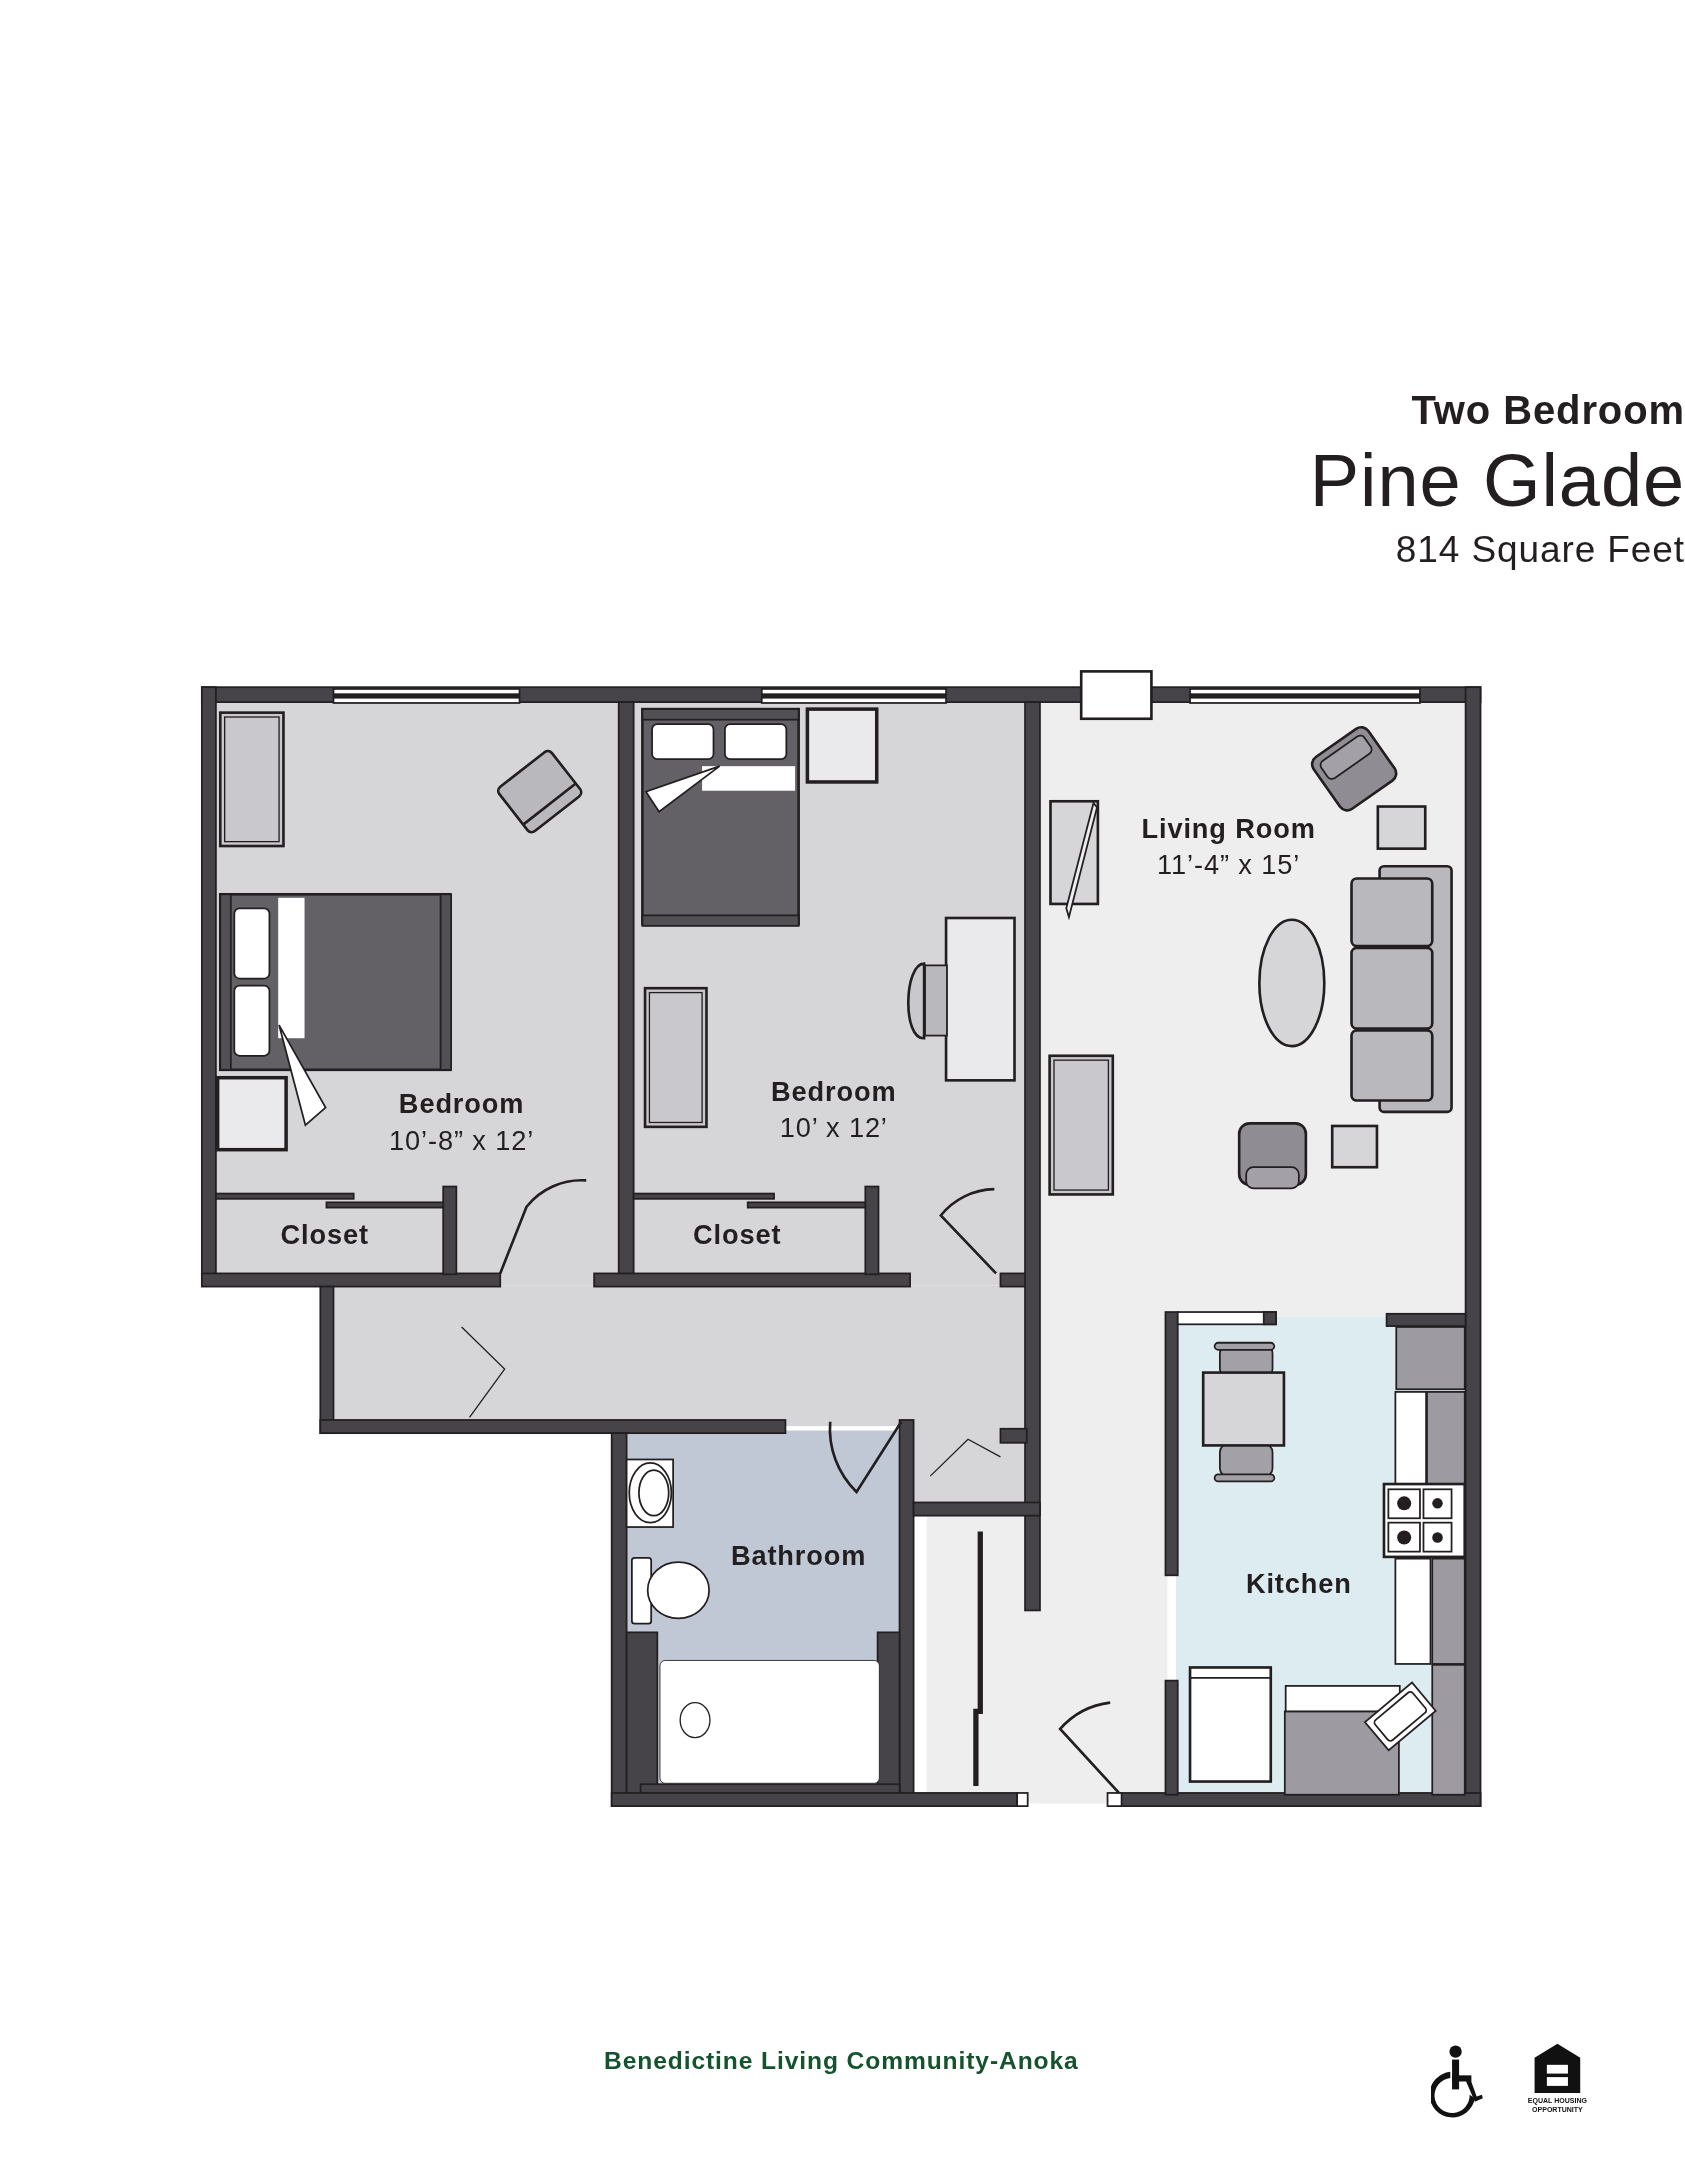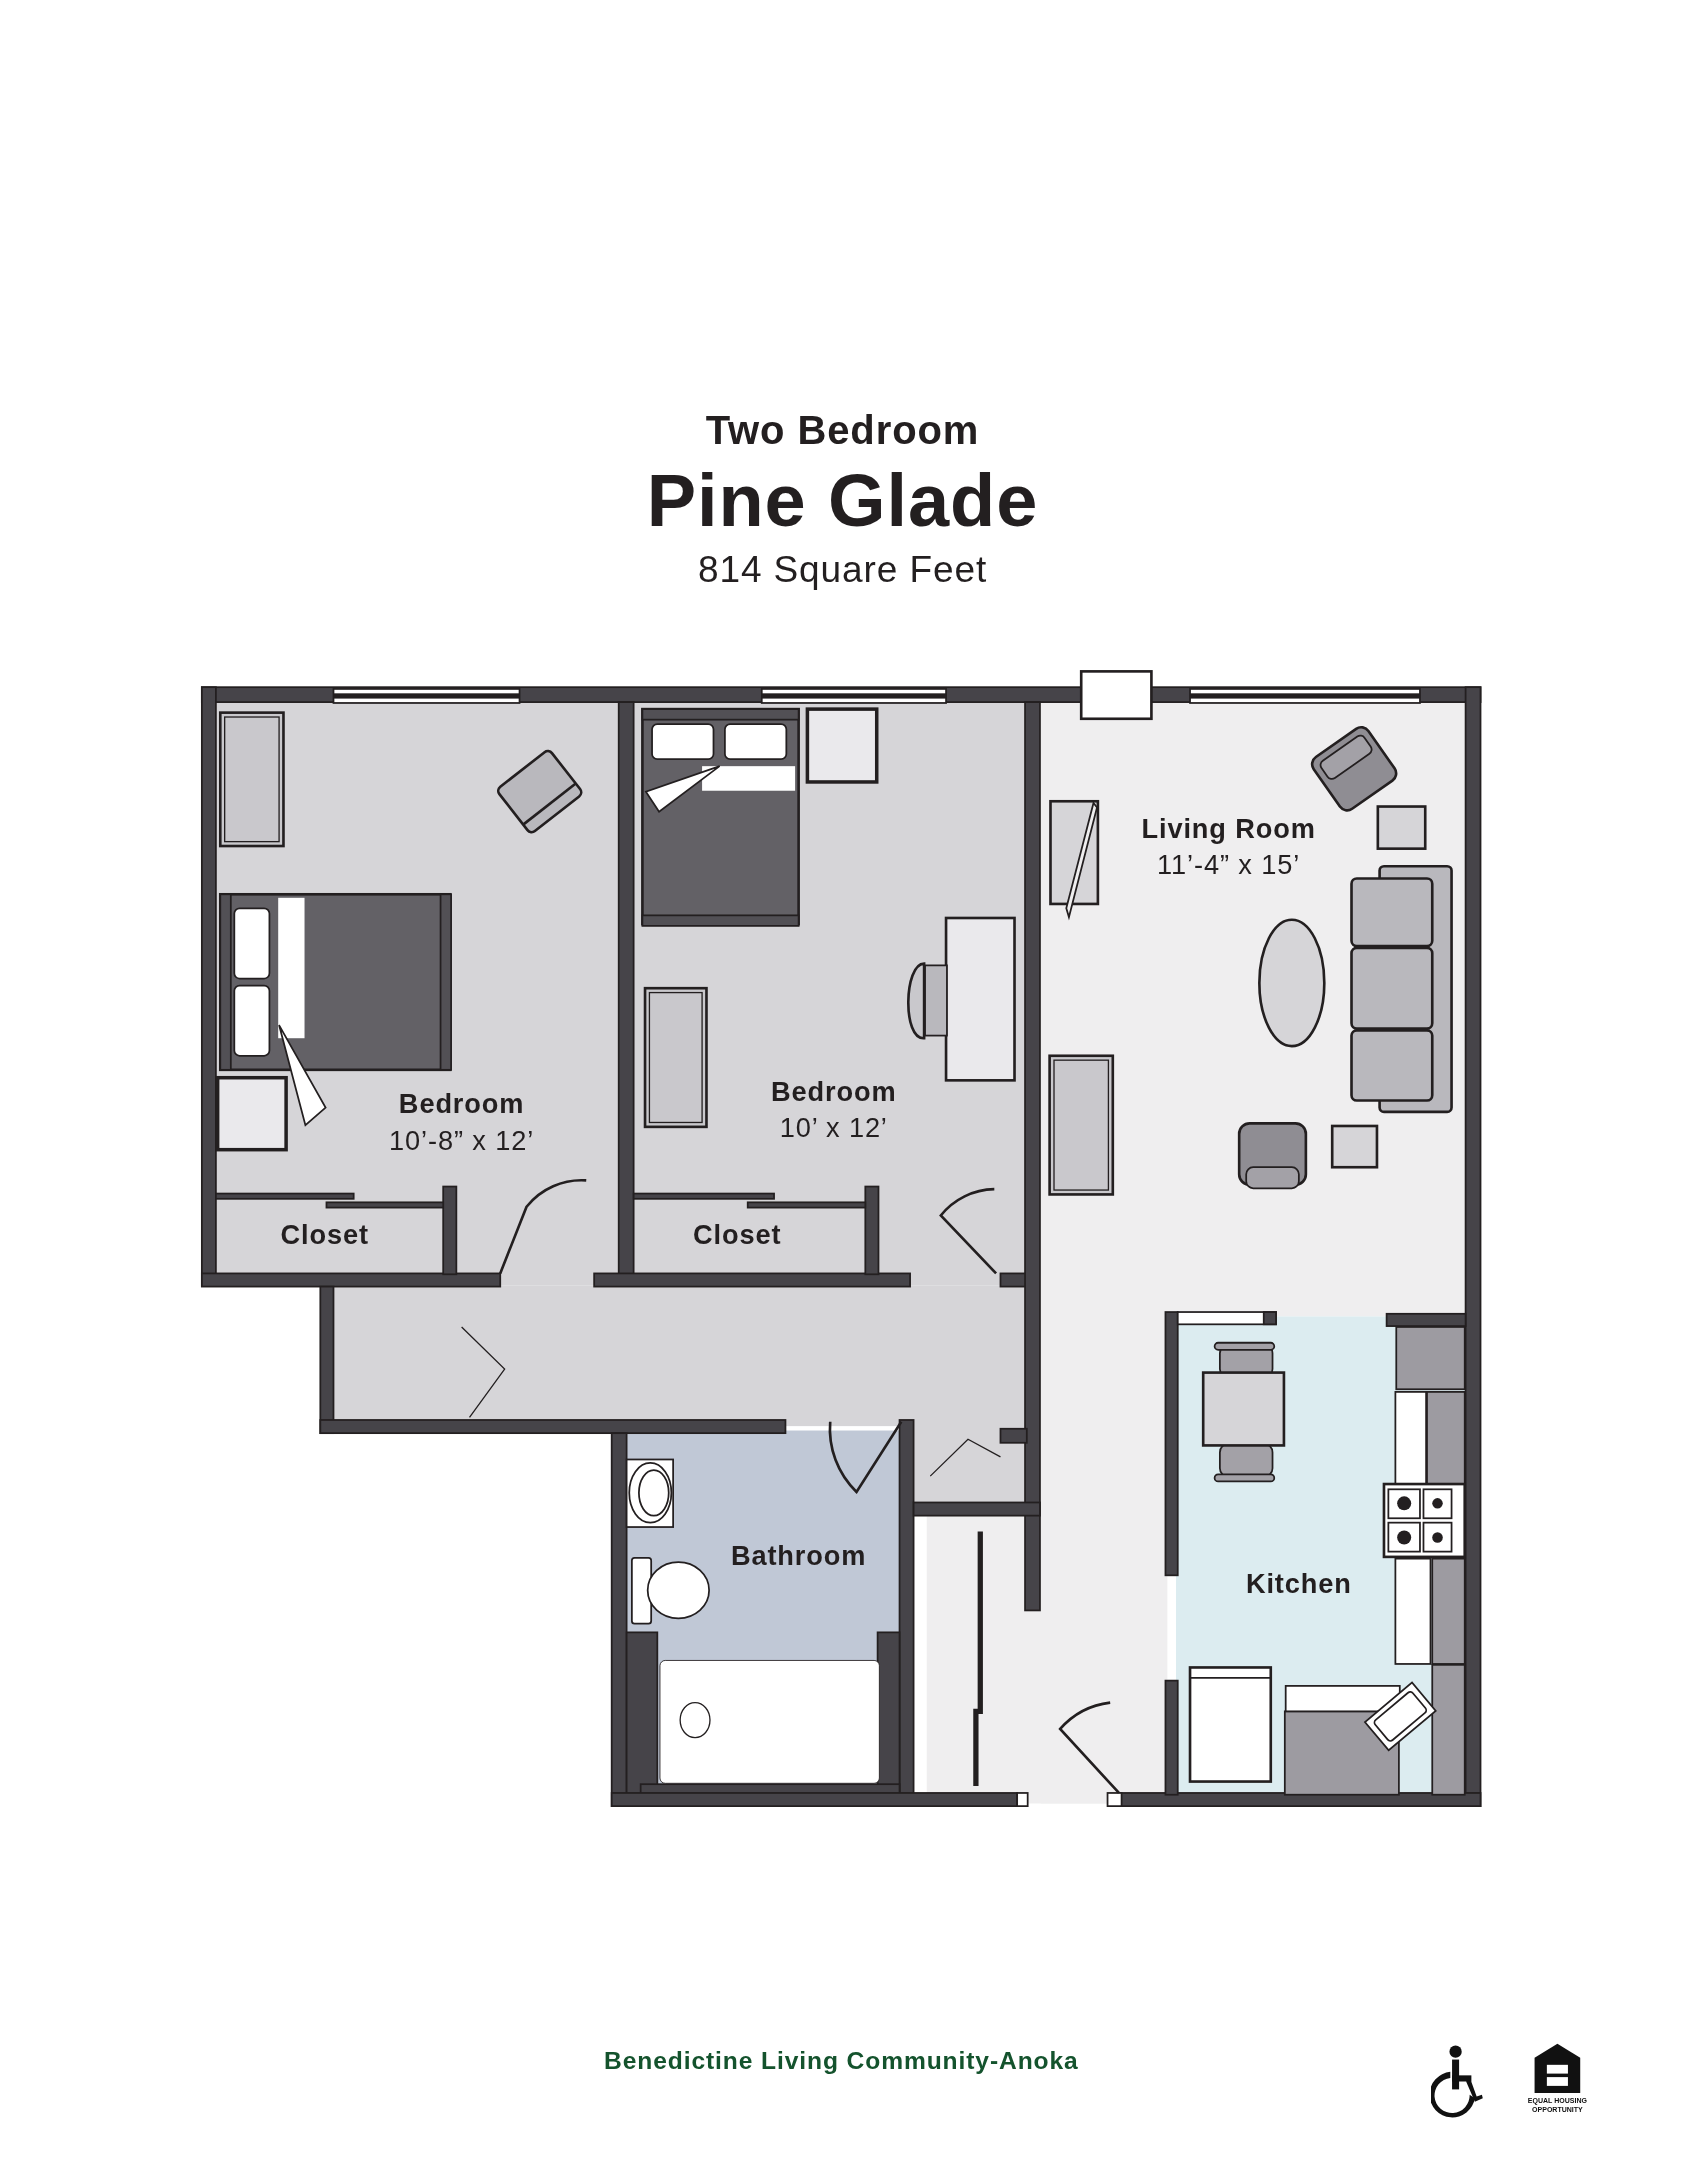--- a/index.html
+++ b/index.html
@@ -1,19 +1,19 @@
 <!DOCTYPE html>
 <html style="font-size:14px"><head>
 <meta charset="utf-8">
 <style>
   html,body{margin:0;padding:0;background:#ffffff;}
   body{width:1685px;height:2180px;position:relative;overflow:hidden;font-family:"Liberation Sans","DejaVu Sans",sans-serif;color:#231f20;}
-  .title-block{position:absolute;left:0;width:1685px;top:404px;text-align:center;}
+  .title-block{position:absolute;left:0;width:1685px;top:384px;text-align:right;}
   .subtitle{font-size:40px;font-weight:bold;letter-spacing:0.9px;line-height:53px;margin-top:0;}
-  .main-title{font-size:74px;font-weight:bold;line-height:88px;letter-spacing:0.9px;}
+  .main-title{font-size:74px;font-weight:normal;line-height:88px;letter-spacing:0.9px;}
   .sqft{font-size:37px;line-height:49px;letter-spacing:0.9px;}
   svg.plan{position:absolute;left:0;top:0;}
   .room-label{font-family:"Liberation Sans","DejaVu Sans",sans-serif;font-weight:bold;font-size:31px;fill:#231f20;letter-spacing:1px;}
   .room-dim{font-family:"Liberation Sans","DejaVu Sans",sans-serif;font-size:31px;fill:#231f20;letter-spacing:1px;}
   .footer{position:absolute;left:604px;top:2047px;font-size:24.6px;font-weight:bold;letter-spacing:0.9px;color:#14532d;}
   .badges{position:absolute;left:1431px;top:2042px;width:158px;height:79px;}
 </style>
 </head>
 <body>
 

